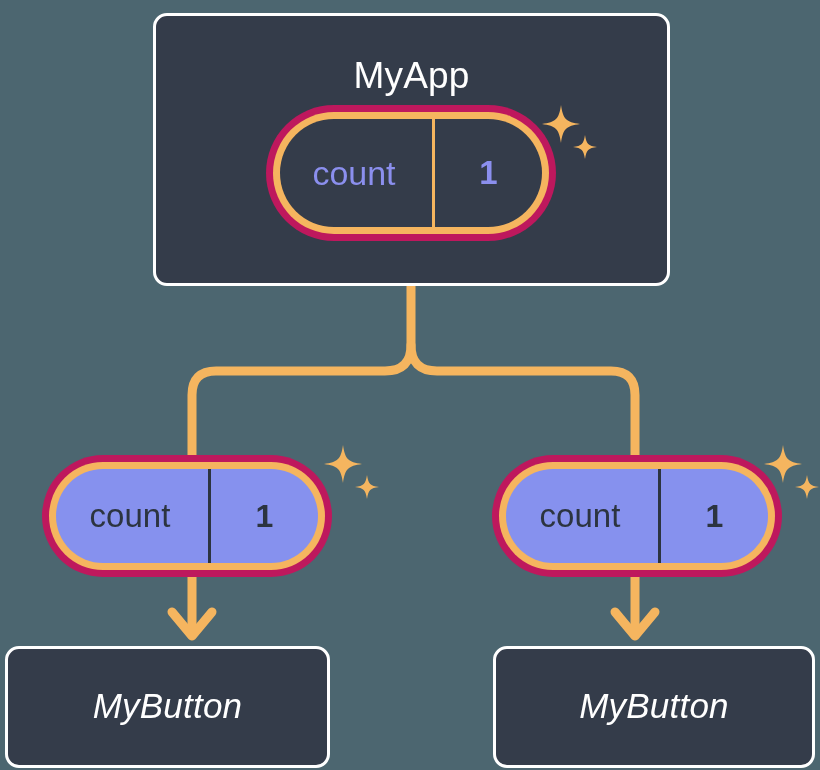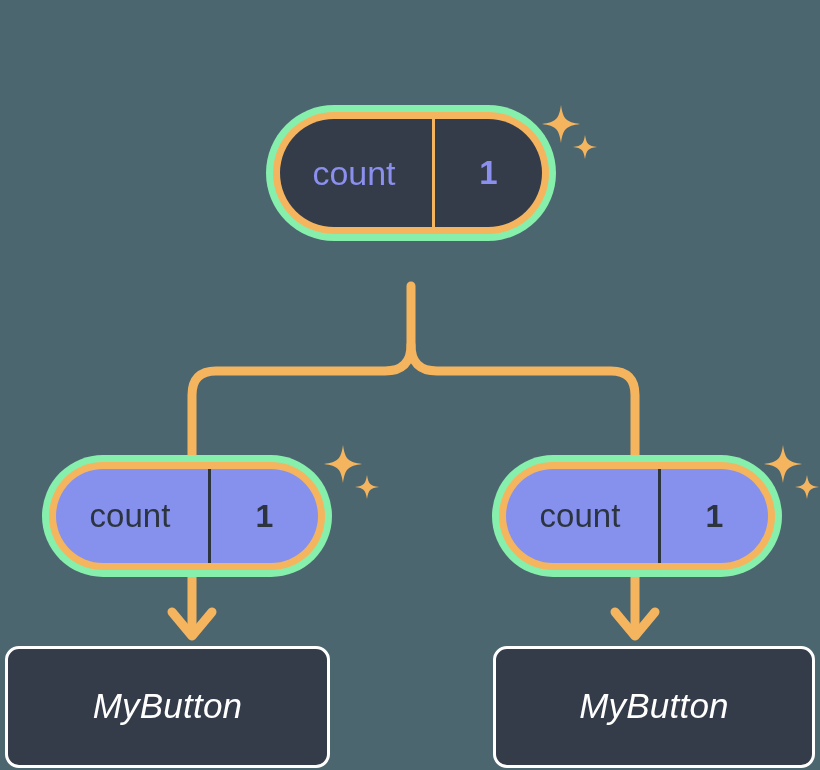--- a/index.html
+++ b/index.html
@@ -67,21 +67,21 @@
 
   
   .pill {
     position: absolute;
     box-sizing: border-box;
     display: flex;
     align-items: stretch;
     z-index: 3;
     border-radius: 999px;
     
-    background: #86efac;
+    background: #be185d;
     padding: 7px;
   }
   .pill-inner {
     display: flex;
     align-items: stretch;
     flex: 1 1 auto;
     border-radius: 999px;
     background: #f5b55f;
     padding: 7px;
     box-sizing: border-box;
@@ -170,20 +170,23 @@
              Q 192 371 192 395
              L 192 455" fill="none" stroke="#f5b55f" stroke-width="9" stroke-linecap="round" stroke-linejoin="round"></path>
 
     <line x1="192" y1="576" x2="192" y2="632" stroke="#f5b55f" stroke-width="9" stroke-linecap="round"></line>
     <polyline points="172,612 192,636 212,612" fill="none" stroke="#f5b55f" stroke-width="9" stroke-linecap="round" stroke-linejoin="round"></polyline>
 
     <line x1="635" y1="576" x2="635" y2="632" stroke="#f5b55f" stroke-width="9" stroke-linecap="round"></line>
     <polyline points="615,612 635,636 655,612" fill="none" stroke="#f5b55f" stroke-width="9" stroke-linecap="round" stroke-linejoin="round"></polyline>
   </svg>
 
+  <div id="app-box" class="comp-box">
+    <div class="comp-title">MyApp</div>
+  </div>
 
   <div id="pill-app" class="pill">
     <div class="pill-inner">
       <div class="pill-face">
         <div class="pill-key">count</div>
         <div class="pill-val">1</div>
       </div>
     </div>
   </div>
 

